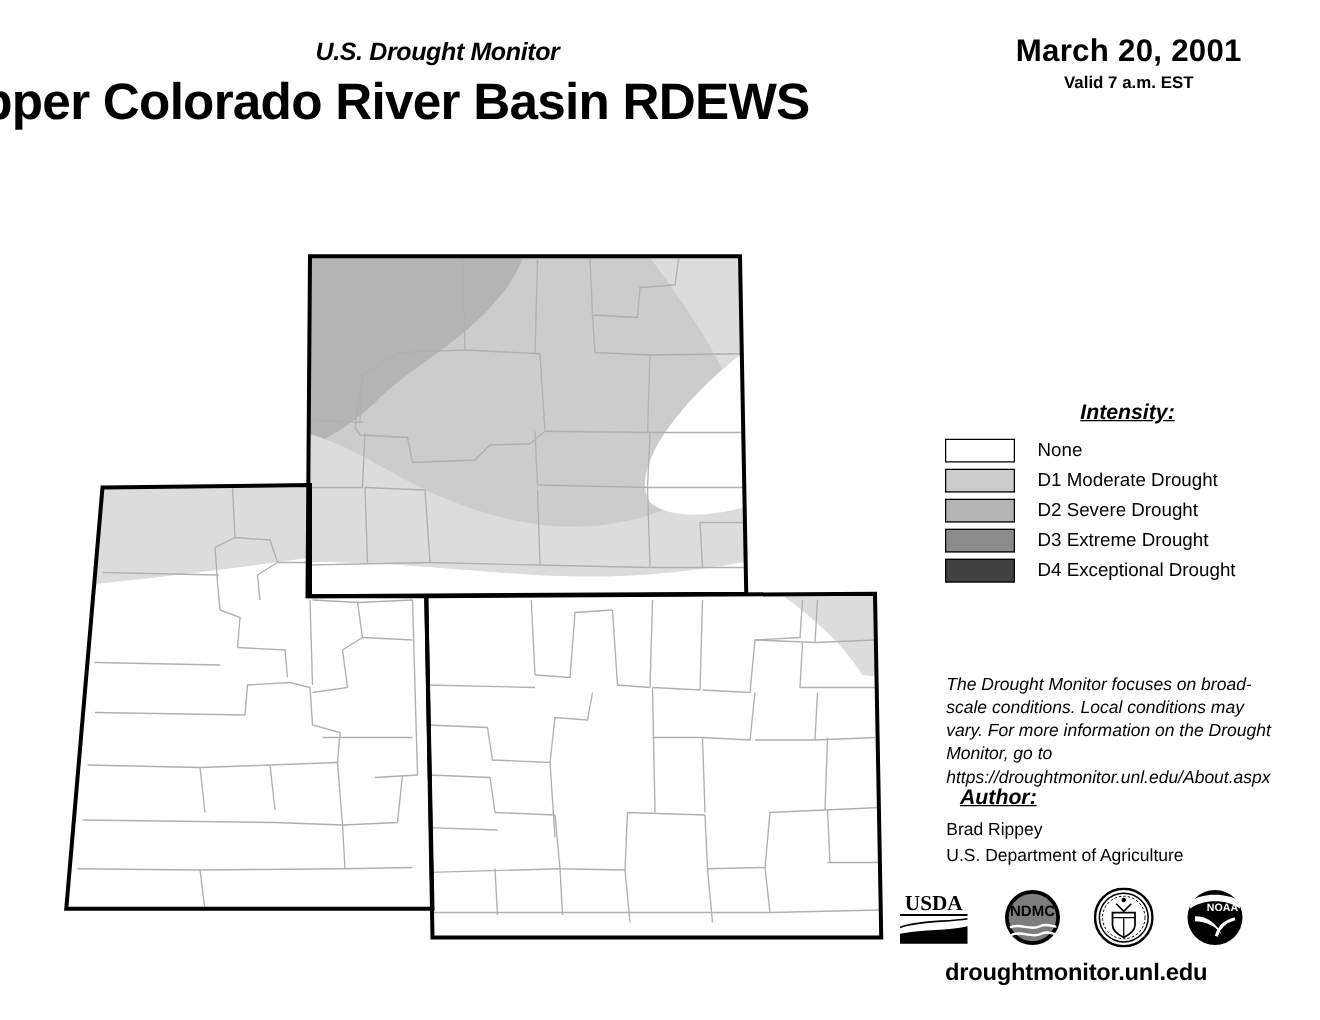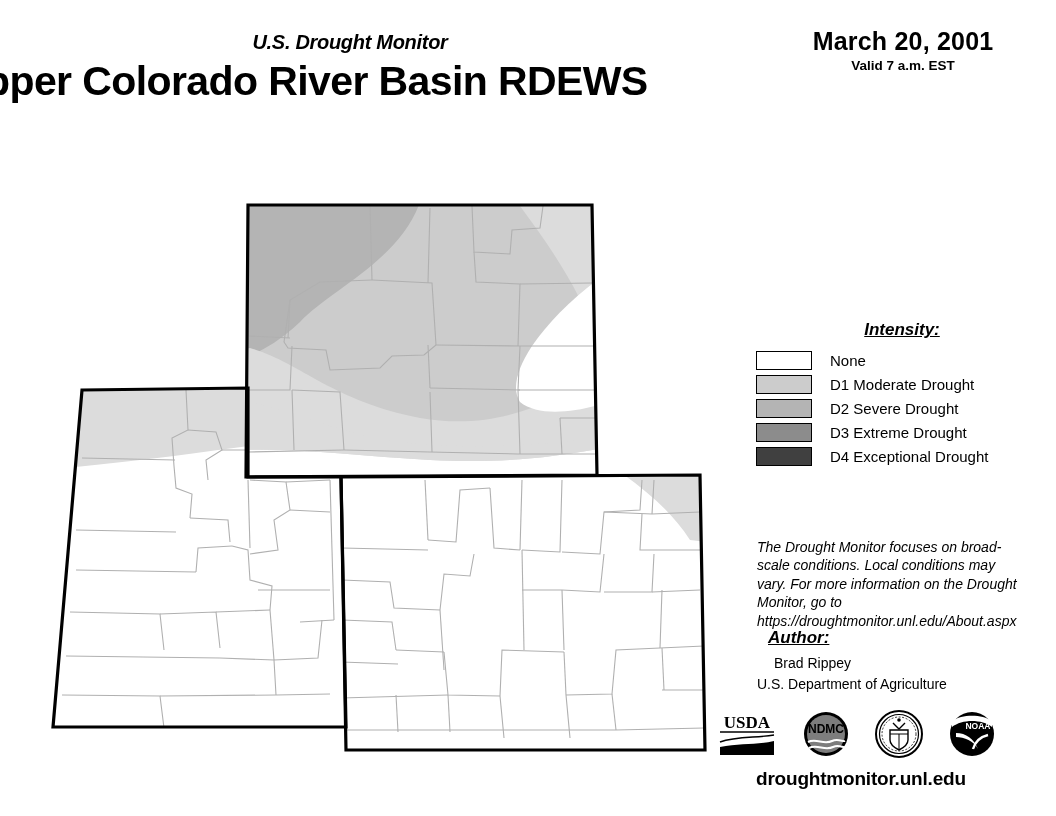--- a/index.html
+++ b/index.html
@@ -128,21 +128,21 @@
     position: absolute;
     left: 757px; top: 628px;
     font-size: 17px;
     font-weight: bold;
     font-style: italic;
     text-decoration: underline;
     margin-left: 11px;
   }
   #author-name {
     position: absolute;
-    left: 774px; top: 653px;
+    left: 757px; top: 653px;
     font-size: 14px;
     line-height: 1.45;
   }
   #author-org {
     position: absolute;
     left: 757px; top: 674px;
     font-size: 14px;
     line-height: 1.45;
     text-align: right;
   }

